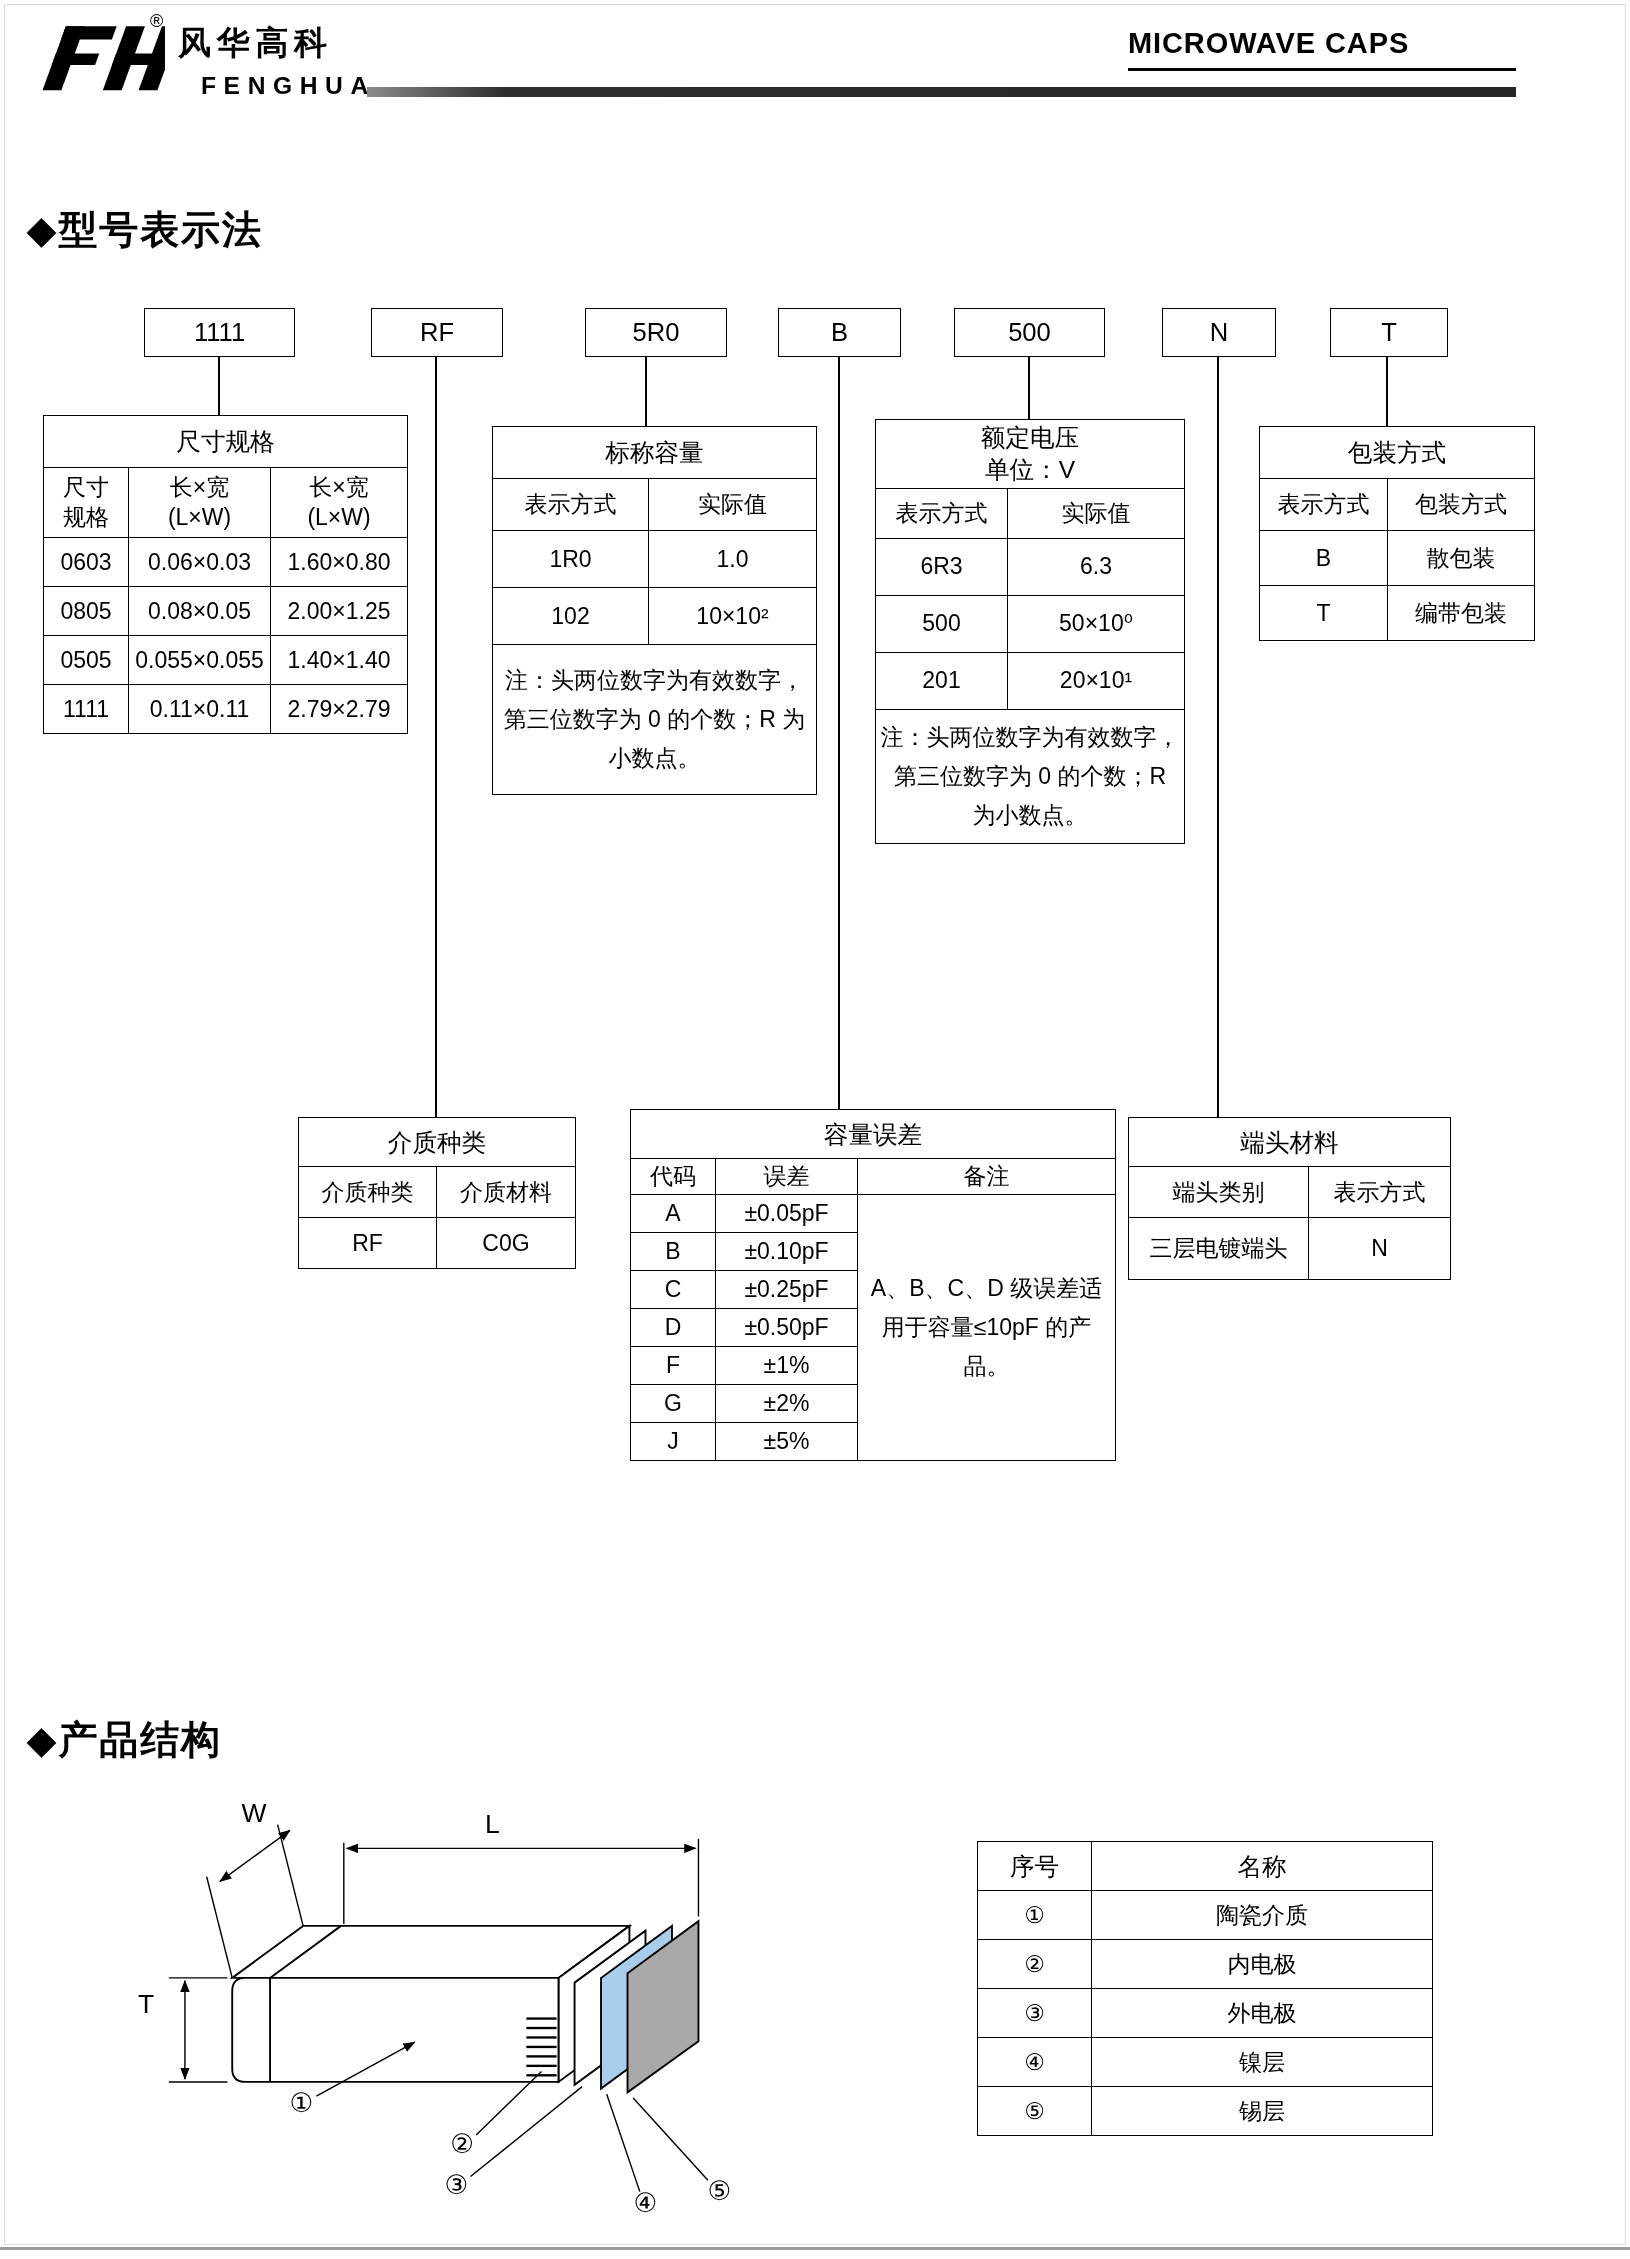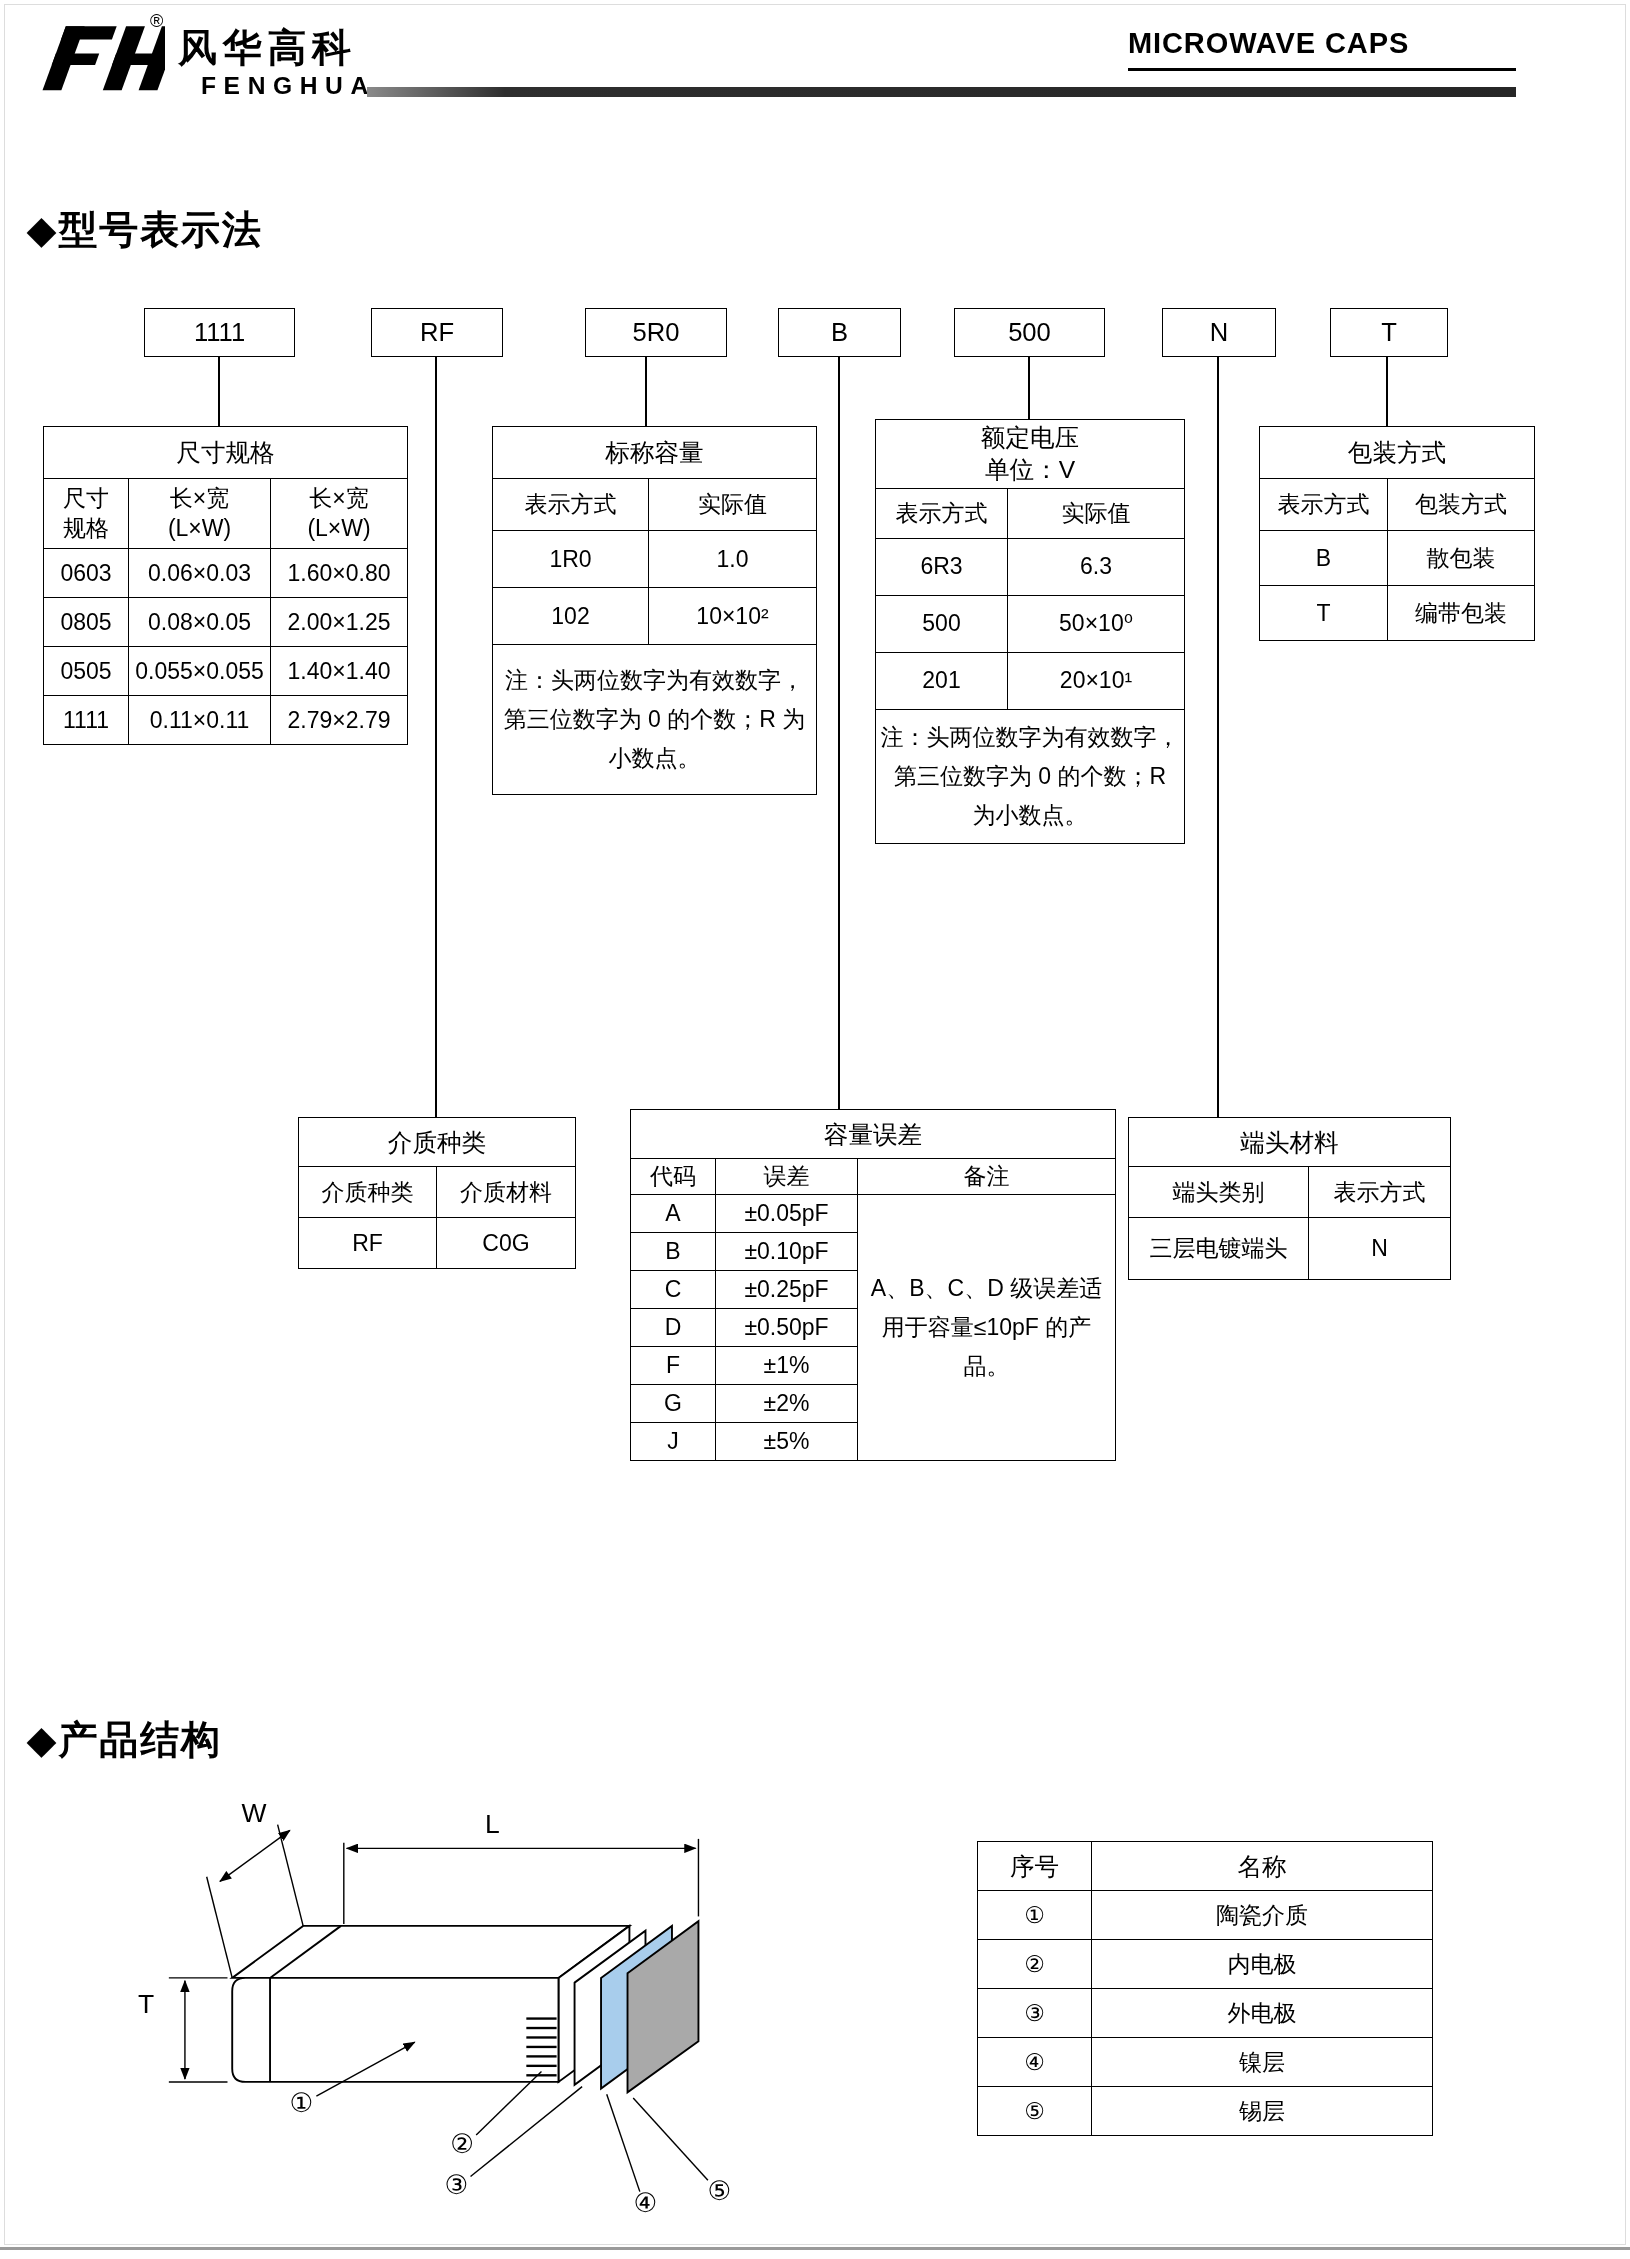--- a/index.html
+++ b/index.html
@@ -3,21 +3,21 @@
 <meta charset="utf-8">
 <style>
   *{margin:0;padding:0;box-sizing:border-box;}
   html,body{background:#888;}
   .page{position:relative;width:1631px;height:2260px;background:#fff;margin:0 auto;
         font-family:"Liberation Sans","DejaVu Sans",sans-serif;color:#000;overflow:hidden;}
   .abs{position:absolute;}
   .page-outline{position:absolute;left:3.8px;top:3.8px;width:1622px;height:2241px;border:0.9px solid #ddd;pointer-events:none;}
   .bottom-rule{position:absolute;left:0;top:2247px;width:1631px;height:2.8px;background:#9a9a9a;}
 
-  .brand-cn{position:absolute;left:178px;top:21px;font-size:39px;font-weight:bold;letter-spacing:5.7px;}
+  .brand-cn{position:absolute;left:178px;top:21px;font-size:33px;font-weight:bold;letter-spacing:5.7px;}
   .brand-en{position:absolute;left:201px;top:72px;font-size:24.6px;font-weight:bold;letter-spacing:7.6px;}
   .reg{position:absolute;left:150px;top:11.4px;font-size:18px;}
   .doc-title{position:absolute;left:1128px;top:26.5px;font-size:29px;font-weight:bold;letter-spacing:0.9px;}
   .title-underline{position:absolute;left:1128px;top:68px;width:388px;height:2.8px;background:#000;}
   .thick-rule{position:absolute;left:367px;top:87px;width:1149px;height:9.5px;
               background:linear-gradient(90deg,#8a8a8a 0,#2e2e2e 12%,#262626 100%);}
 
   .sec{position:absolute;font-size:39px;font-weight:bold;letter-spacing:1.9px;}
 
   .codebox{position:absolute;top:308px;height:49px;border:1.9px solid #000;background:#fff;
@@ -67,21 +67,21 @@
   <div class="codebox" style="left:1330px;width:118px;">T</div>
 
   <div class="vline" style="left:218px;top:357px;height:69px;"></div>
   <div class="vline" style="left:435px;top:357px;height:760px;"></div>
   <div class="vline" style="left:645px;top:357px;height:69px;"></div>
   <div class="vline" style="left:838px;top:357px;height:752px;"></div>
   <div class="vline" style="left:1028px;top:357px;height:62px;"></div>
   <div class="vline" style="left:1217px;top:357px;height:760px;"></div>
   <div class="vline" style="left:1386px;top:357px;height:69px;"></div>
 
-  <table class="dt" style="left:43px;top:426px;border-radius:24px;">
+  <table class="dt" style="left:43px;top:415px;border-radius:24px;">
     <colgroup>
         <col style="width:85px">
         <col style="width:142px">
         <col style="width:137px">
       </colgroup>
     <tbody>
         <tr style="height:52px;">
           <td colspan="3" class="tt">尺寸规格</td>
         </tr>
     <tr style="height:70px;">

